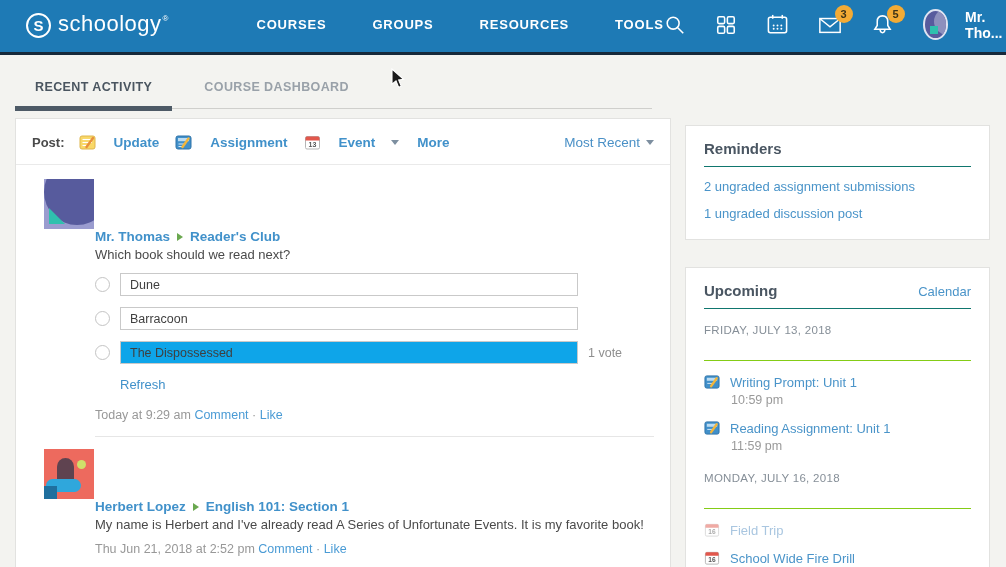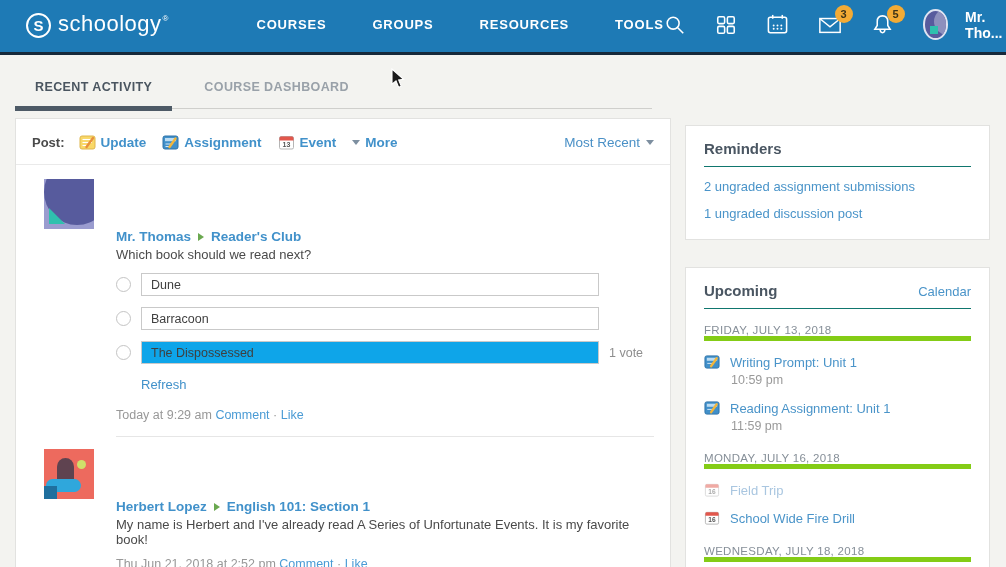--- a/index.html
+++ b/index.html
@@ -33,29 +33,29 @@
   .tab { position:relative; padding:12px 20px 14px 20px; font-size:12.5px; font-weight:bold;
          letter-spacing:.4px; color:#99a1a9; cursor:pointer; }
   .tab.active { color:#4a5560; }
   .tab.active::after { content:""; position:absolute; left:0; right:0; bottom:-3px; height:5px; background:#4d5a66; }
   .tab + .tab { margin-left:12px; }
 
   
   .feed-card { position:absolute; top:118px; left:15px; width:656px; height:620px; background:#fff; border:1px solid #e2e2e0; }
   .post-bar { display:flex; align-items:center; padding:15px 16px 13px 16px; border-bottom:1px solid #eaeaea; }
   .post-label { font-size:13px; font-weight:bold; color:#4a4a4a; margin-right:14px; }
-  .post-action { display:flex; align-items:center; gap:5px; margin-right:16px; cursor:pointer; }
+  .post-action { display:flex; align-items:center; gap:18px; margin-right:16px; cursor:pointer; }
   .post-action span { font-size:13.5px; font-weight:bold; color:#4191ca; }
   .tri-down { width:0; height:0; border-left:4.5px solid transparent; border-right:4.5px solid transparent; border-top:5.5px solid #7d8fa0; }
   .sort { margin-left:auto; display:flex; align-items:center; gap:6px; cursor:pointer; }
   .sort span { font-size:13.5px; color:#4a90c6; }
 
   .post { padding:14px 16px 0 16px; position:relative; }
   .post-avatar { position:absolute; left:12px; width:50px; height:50px; overflow:hidden; cursor:pointer; }
-  .post-body { margin-left:84px; }
+  .post-body { margin-left:63px; }
   .post-title { font-size:13.5px; font-weight:bold; color:#4191ca; display:flex; align-items:center; gap:7px; }
   .post-title a { cursor:pointer; }
   .tri-right { width:0; height:0; border-top:4.5px solid transparent; border-bottom:4.5px solid transparent; border-left:6px solid #6aa84f; }
   .post-text { font-size:13px; color:#4a4a4a; margin-top:3px; }
   .poll { margin-top:11px; }
   .poll-row { display:flex; align-items:center; margin-bottom:11px; }
   .radio { width:15px; height:15px; border:1.5px solid #c4c4c4; border-radius:50%; background:#fff; margin-right:10px; cursor:pointer; flex:none; }
   .poll-opt { width:458px; height:23px; border:1px solid #c9c9c9; background:#fff; font-size:12.5px; color:#3f3f3f;
               display:flex; align-items:center; padding-left:9px; cursor:pointer; }
   .poll-opt.filled { background:#0ea5e9; }
@@ -79,21 +79,21 @@
   
   .sidebar { position:absolute; top:125px; left:685px; width:305px; }
   .side-card { background:#fff; border:1px solid #e2e2e0; padding:14px 18px 18px 18px; }
   .side-title-row { display:flex; align-items:baseline; justify-content:space-between;
                     border-bottom:1px solid #0f766e; padding-bottom:9px; }
   .side-title { font-size:15px; font-weight:bold; color:#4a5662; }
   .side-link { font-size:13px; color:#4a94c9; cursor:pointer; }
   .reminder-item { font-size:13px; color:#4a94c9; margin-top:12px; cursor:pointer; }
   .upcoming-card { margin-top:27px; padding-bottom:0; height:360px; overflow:hidden; }
   .date-header { font-size:11.5px; color:#868f98; letter-spacing:.3px; margin-top:15px;
-                 border-bottom:5px solid #84cc16; padding-bottom:0; }
+                 border-bottom:1px solid #84cc16; padding-bottom:24px; }
   .event-row { display:flex; align-items:center; gap:10px; margin-top:13px; }
   .event-title { font-size:13px; color:#4a94c9; cursor:pointer; }
   .event-time { font-size:12.5px; color:#9a9a9a; margin:3px 0 2px 27px; }
   .muted .event-title { color:#a9c6e0; }
   .muted svg { opacity:.5; }
 
   .cursor { position:absolute; left:391px; top:68px; z-index:50; }
   svg { display:block; }
 </style>
 </head>

